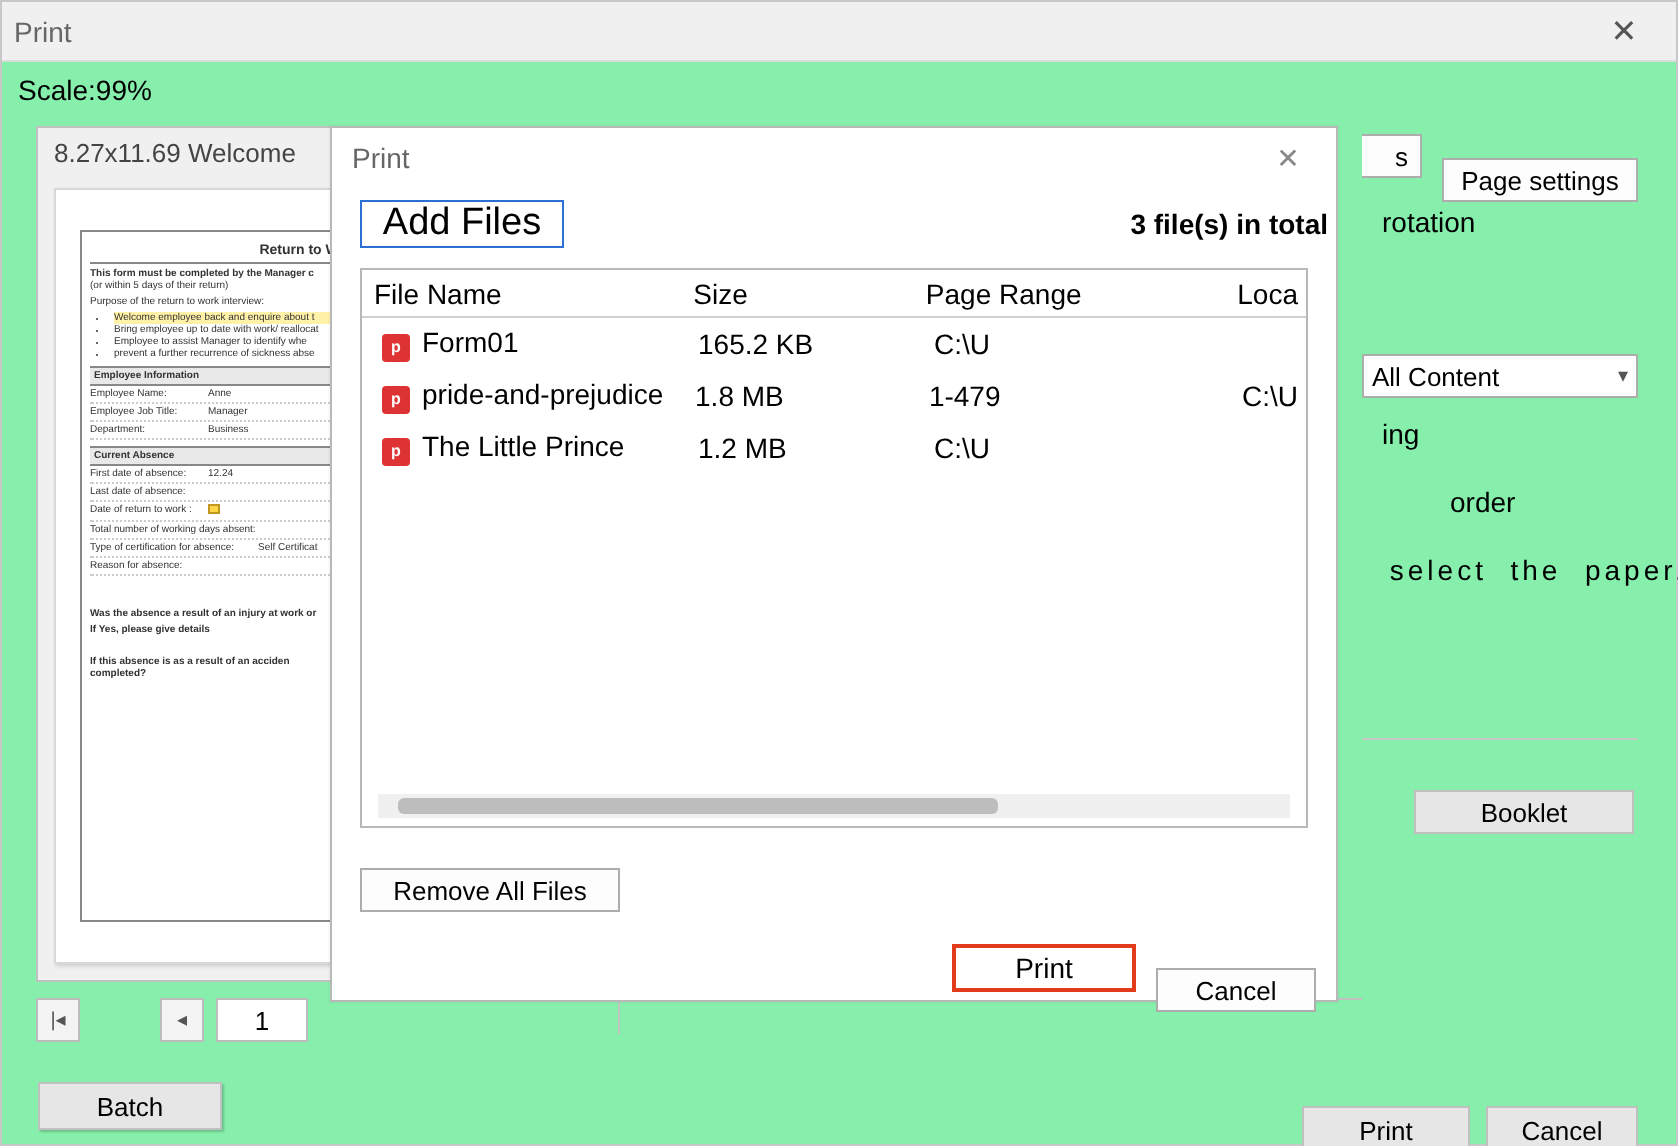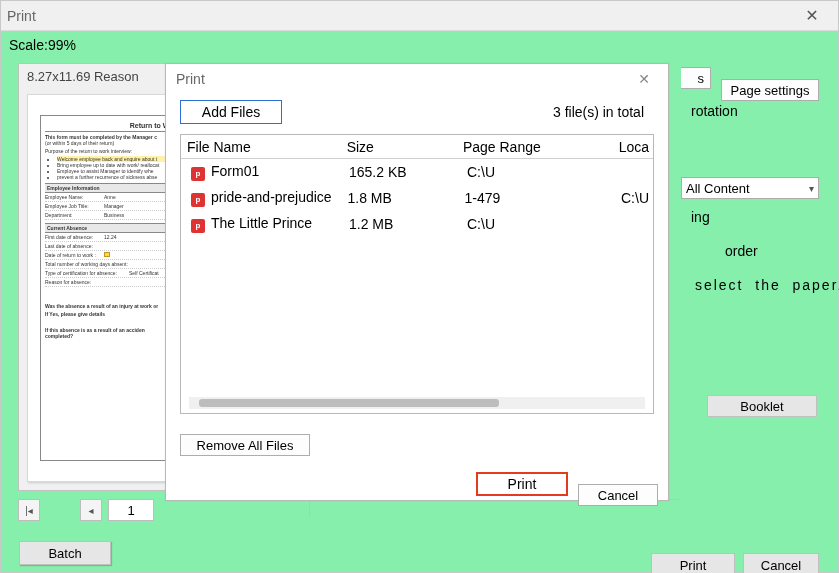--- a/index.html
+++ b/index.html
@@ -49,22 +49,22 @@
   .right-panel-rule { position: absolute; left: 680px; top: 338px; width: 138px; height:1px; background:#c8c8c8; }
   .booklet-btn { position: absolute; left: 706px; top: 352px; width: 110px; background:#e6e6e6; border-color:#c0c0c0; }
   .main-ghost-border { position:absolute; left:308px; top:468px; width:372px; height:18px; border-top:1px solid #c1c1c1; border-left:1px solid #c1c1c1; }
 
   
   .inner-dialog { position: absolute; left: 164px; top: 32px; width: 504px; height: 438px; border: 1px solid #b8b8b8; background: #fff; box-shadow: 0 0 0 1px rgba(0,0,0,0.02); }
   .inner-titlebar { height: 30px; display: flex; align-items: center; padding: 0 6px 0 10px; color:#666; font-size:14px; }
   .inner-titlebar .spacer { flex:1; }
   .inner-titlebar .close-x { width: 36px; height: 26px; display:flex; align-items:center; justify-content:center; color:#888; font-size:14px; }
   .inner-body { position: relative; padding: 10px 14px 12px 14px; height: calc(100% - 30px); }
-  .add-files-btn { position:absolute; left:14px; top:6px; width:102px; height:24px; border:1px solid #2e6fd4; color:#000; background:#fff; display:flex; align-items:center; justify-content:center; font-size:14px; }
-  .total-label { position:absolute; right:24px; top:10px; font-size:14px; }
+  .add-files-btn { position:absolute; left:14px; top:6px; width:102px; height:24px; border:1px solid #2e6fd4; color:#000; background:#fff; display:flex; align-items:center; justify-content:center; font-size:19px; }
+  .total-label { position:absolute; right:4px; top:10px; font-size:14px;font-weight:bold; }
 
   .file-table-wrap { position:absolute; left:14px; top:40px; right:14px; height:280px; border:1px solid #b8b8b8; background:#fff; }
   .file-table-head { display:flex; height:24px; align-items:center; border-bottom:1px solid #d0d0d0; font-size:14px; color:#000; }
   .col-name { width:168px; padding-left:6px; }
   .col-size { width:118px; }
   .col-range{ width:158px; }
   .col-loc  { flex:1; padding-right:4px; }
   .file-row { display:flex; height:26px; align-items:center; font-size:14px; }
   .file-icon { width:14px; height:14px; background:#d33; border-radius:2px; margin:0 6px 0 4px; display:inline-flex; align-items:center; justify-content:center; color:#fff; font-size:8px; font-weight:bold;}
   .hscroll { position:absolute; left:8px; right:8px; bottom:4px; height:12px; background:#f0f0f0; }
@@ -88,21 +88,21 @@
     <span>Print</span>
     <span class="spacer"></span>
     <span class="close-btn">✕</span>
   </div>
 
   <div class="outer-body">
 
     <div class="scale-label">Scale:99%</div>
 
     <div class="preview-panel">
-      <div class="preview-header">8.27x11.69 Reason</div>
+      <div class="preview-header">8.27x11.69 Welcome</div>
       <div class="preview-surface">
         <div class="preview-doc">
           <div class="doc-border">
             <div class="doc-title">Return to Work In</div>
             <div class="doc-sub"><b>This form must be completed by the Manager c</b><br><span>(or within 5 days of their return)</span></div>
             <div class="doc-sub">Purpose of the return to work interview:</div>
             <ul class="doc-bullets" style="margin:2px 0 2px 12px; padding:0;">
               <li class="hl">Welcome employee back and enquire about t</li>
               <li>Bring employee up to date with work/ reallocat</li>
               <li>Employee to assist Manager to identify whe</li>

